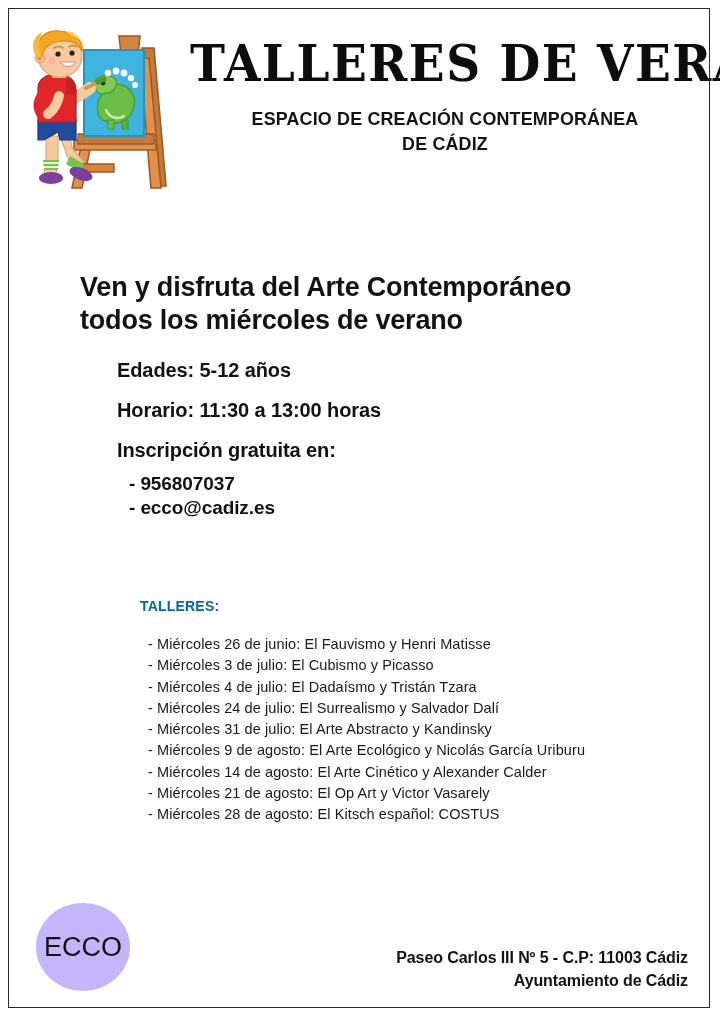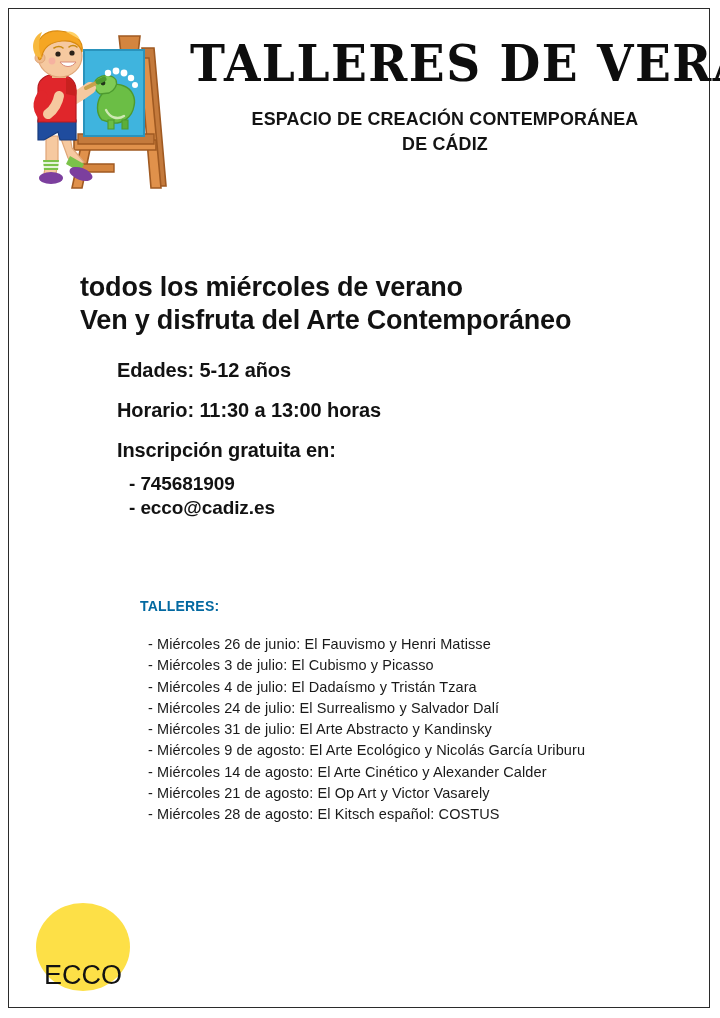--- a/index.html
+++ b/index.html
@@ -136,23 +136,23 @@
   }
 
   
   .ecco-logo {
     position: absolute;
     left: 36px;
     top: 903px;
     width: 94px;
     height: 88px;
     border-radius: 50%;
-    background: #fde047;
+    background: #c4b5fd;
     display: flex;
-    align-items: flex-end;
+    align-items: center;
     justify-content: center;
   }
   .ecco-logo-text {
     font-family: "Liberation Sans", sans-serif;
     font-size: 27px;
     color: #121212;
     letter-spacing: 0px;
   }
   .footer-address {
     position: absolute;
@@ -266,30 +266,30 @@
 
   <div class="header">
     <h1 class="poster-title">TALLERES DE VERANO</h1>
     <div class="poster-subtitle">
       <div>ESPACIO DE CREACIÓN CONTEMPORÁNEA</div>
       <div>DE CÁDIZ</div>
     </div>
   </div>
 
   <div class="headline">
+    <div>Ven y disfruta del Arte Contemporáneo</div>
     <div>todos los miércoles de verano</div>
-    <div>Ven y disfruta del Arte Contemporáneo</div>
   </div>
 
   <div class="details">
     <div class="detail-line">Edades: 5-12 años</div>
     <div class="detail-line">Horario: 11:30 a 13:00 horas</div>
     <div class="detail-line">Inscripción gratuita en:</div>
     <div class="contact-list">
-      <div class="contact-item">- 745681909</div>
+      <div class="contact-item">- 956807037</div>
       <div class="contact-item">- ecco@cadiz.es</div>
     </div>
   </div>
 
   <div class="workshops">
     <div class="workshops-title">TALLERES:</div>
     <div class="workshop-item">- Miércoles 26 de junio: El Fauvismo y Henri Matisse</div>
     <div class="workshop-item">- Miércoles 3 de julio: El Cubismo y Picasso</div>
     <div class="workshop-item">- Miércoles 4 de julio: El Dadaísmo y Tristán Tzara</div>
     <div class="workshop-item">- Miércoles 24 de julio: El Surrealismo y Salvador Dalí</div>
@@ -297,14 +297,18 @@
     <div class="workshop-item">- Miércoles 9 de agosto: El Arte Ecológico y Nicolás García Uriburu</div>
     <div class="workshop-item">- Miércoles 14 de agosto: El Arte Cinético y Alexander Calder</div>
     <div class="workshop-item">- Miércoles 21 de agosto: El Op Art y Victor Vasarely</div>
     <div class="workshop-item">- Miércoles 28 de agosto: El Kitsch español: COSTUS</div>
   </div>
 
   <div class="ecco-logo">
     <span class="ecco-logo-text">ECCO</span>
   </div>
 
+  <div class="footer-address">
+    <div>Paseo Carlos III Nº 5 - C.P: 11003 Cádiz</div>
+    <div>Ayuntamiento de Cádiz</div>
+  </div>
 
 </div>
 
 </body></html>

